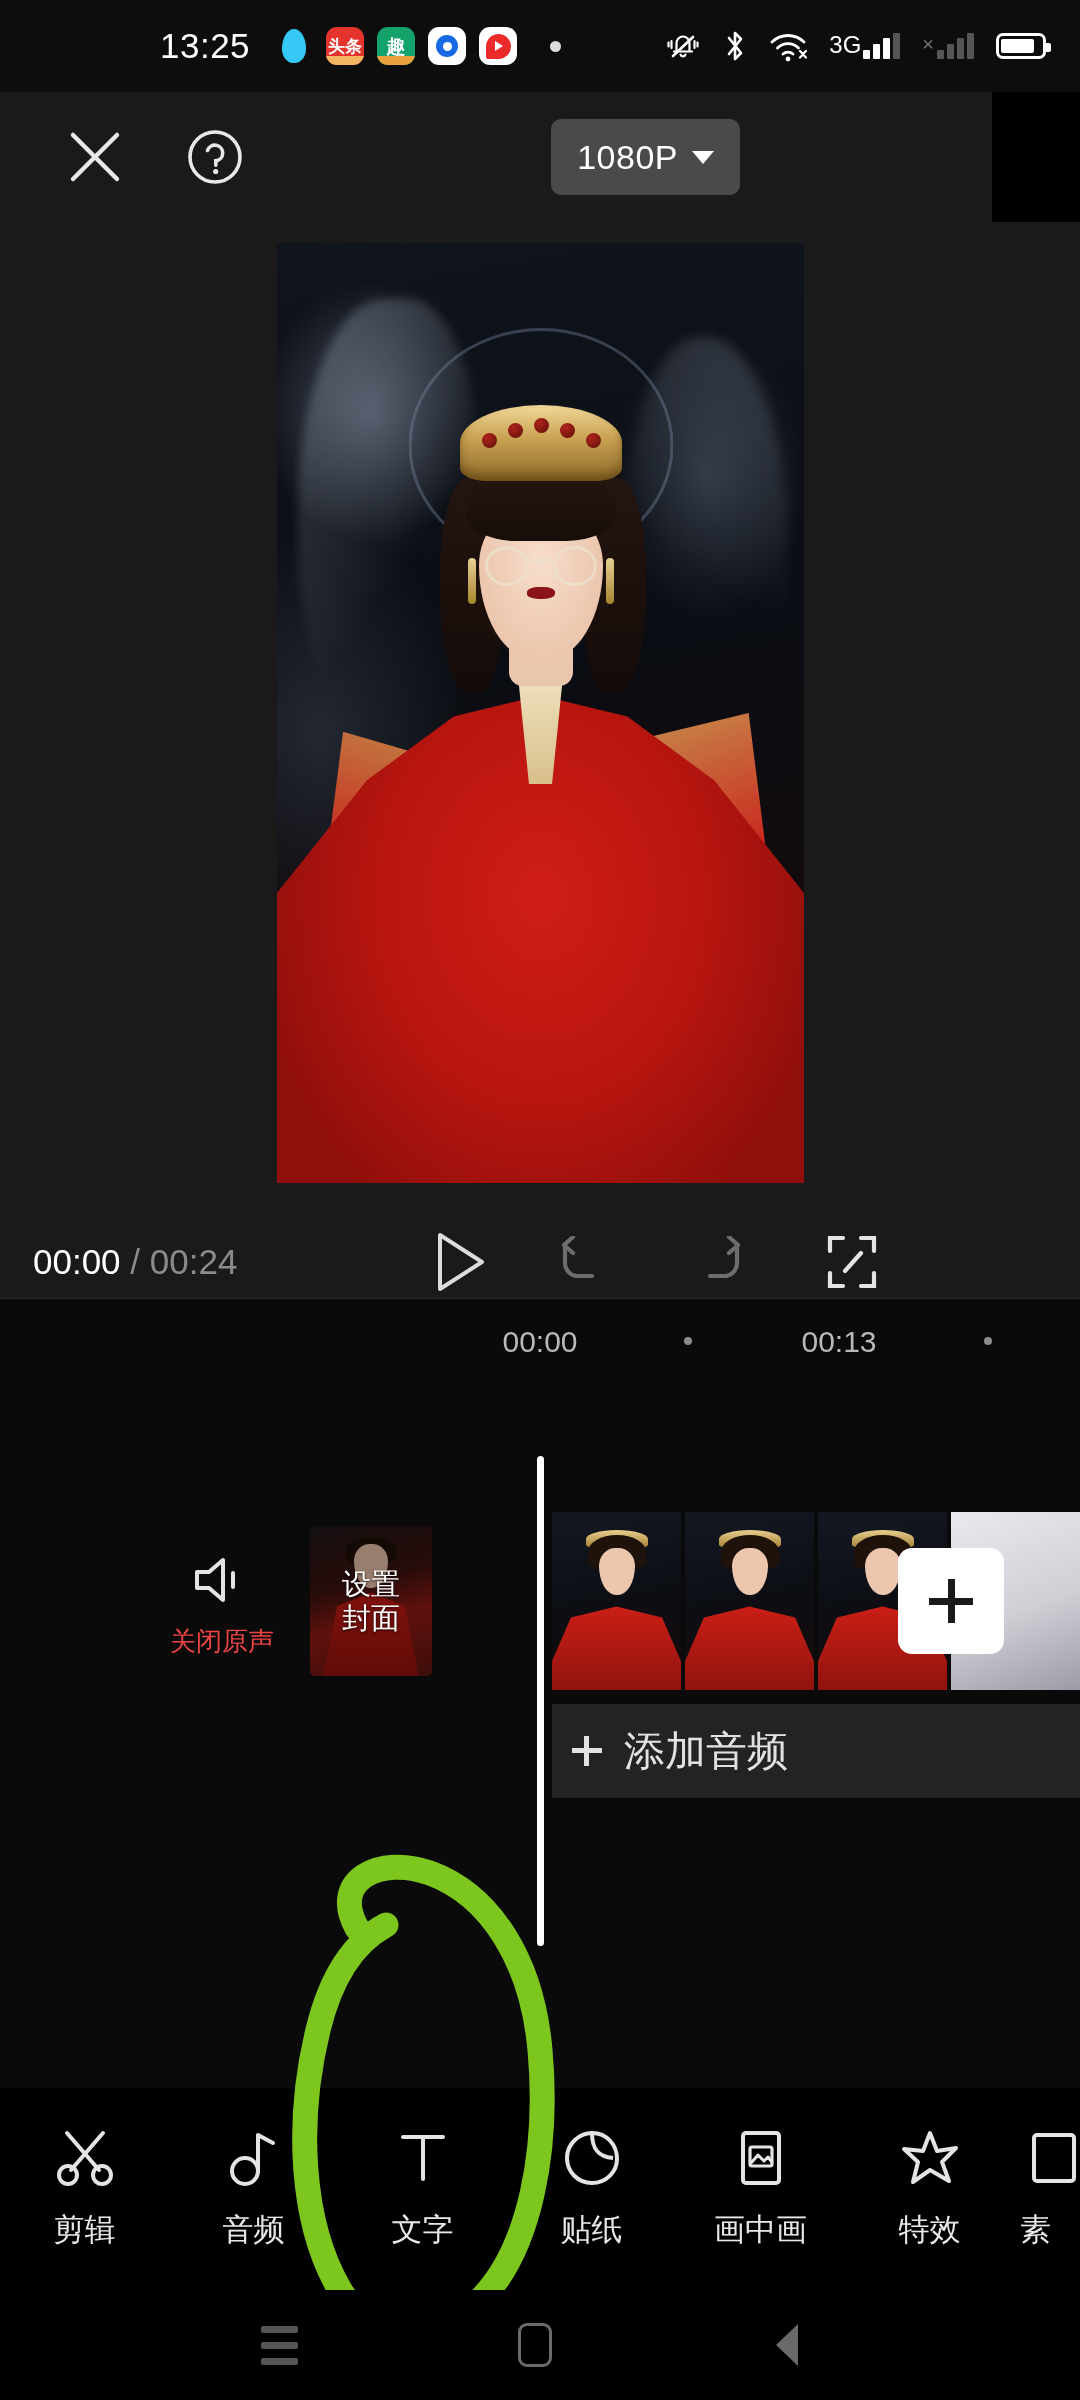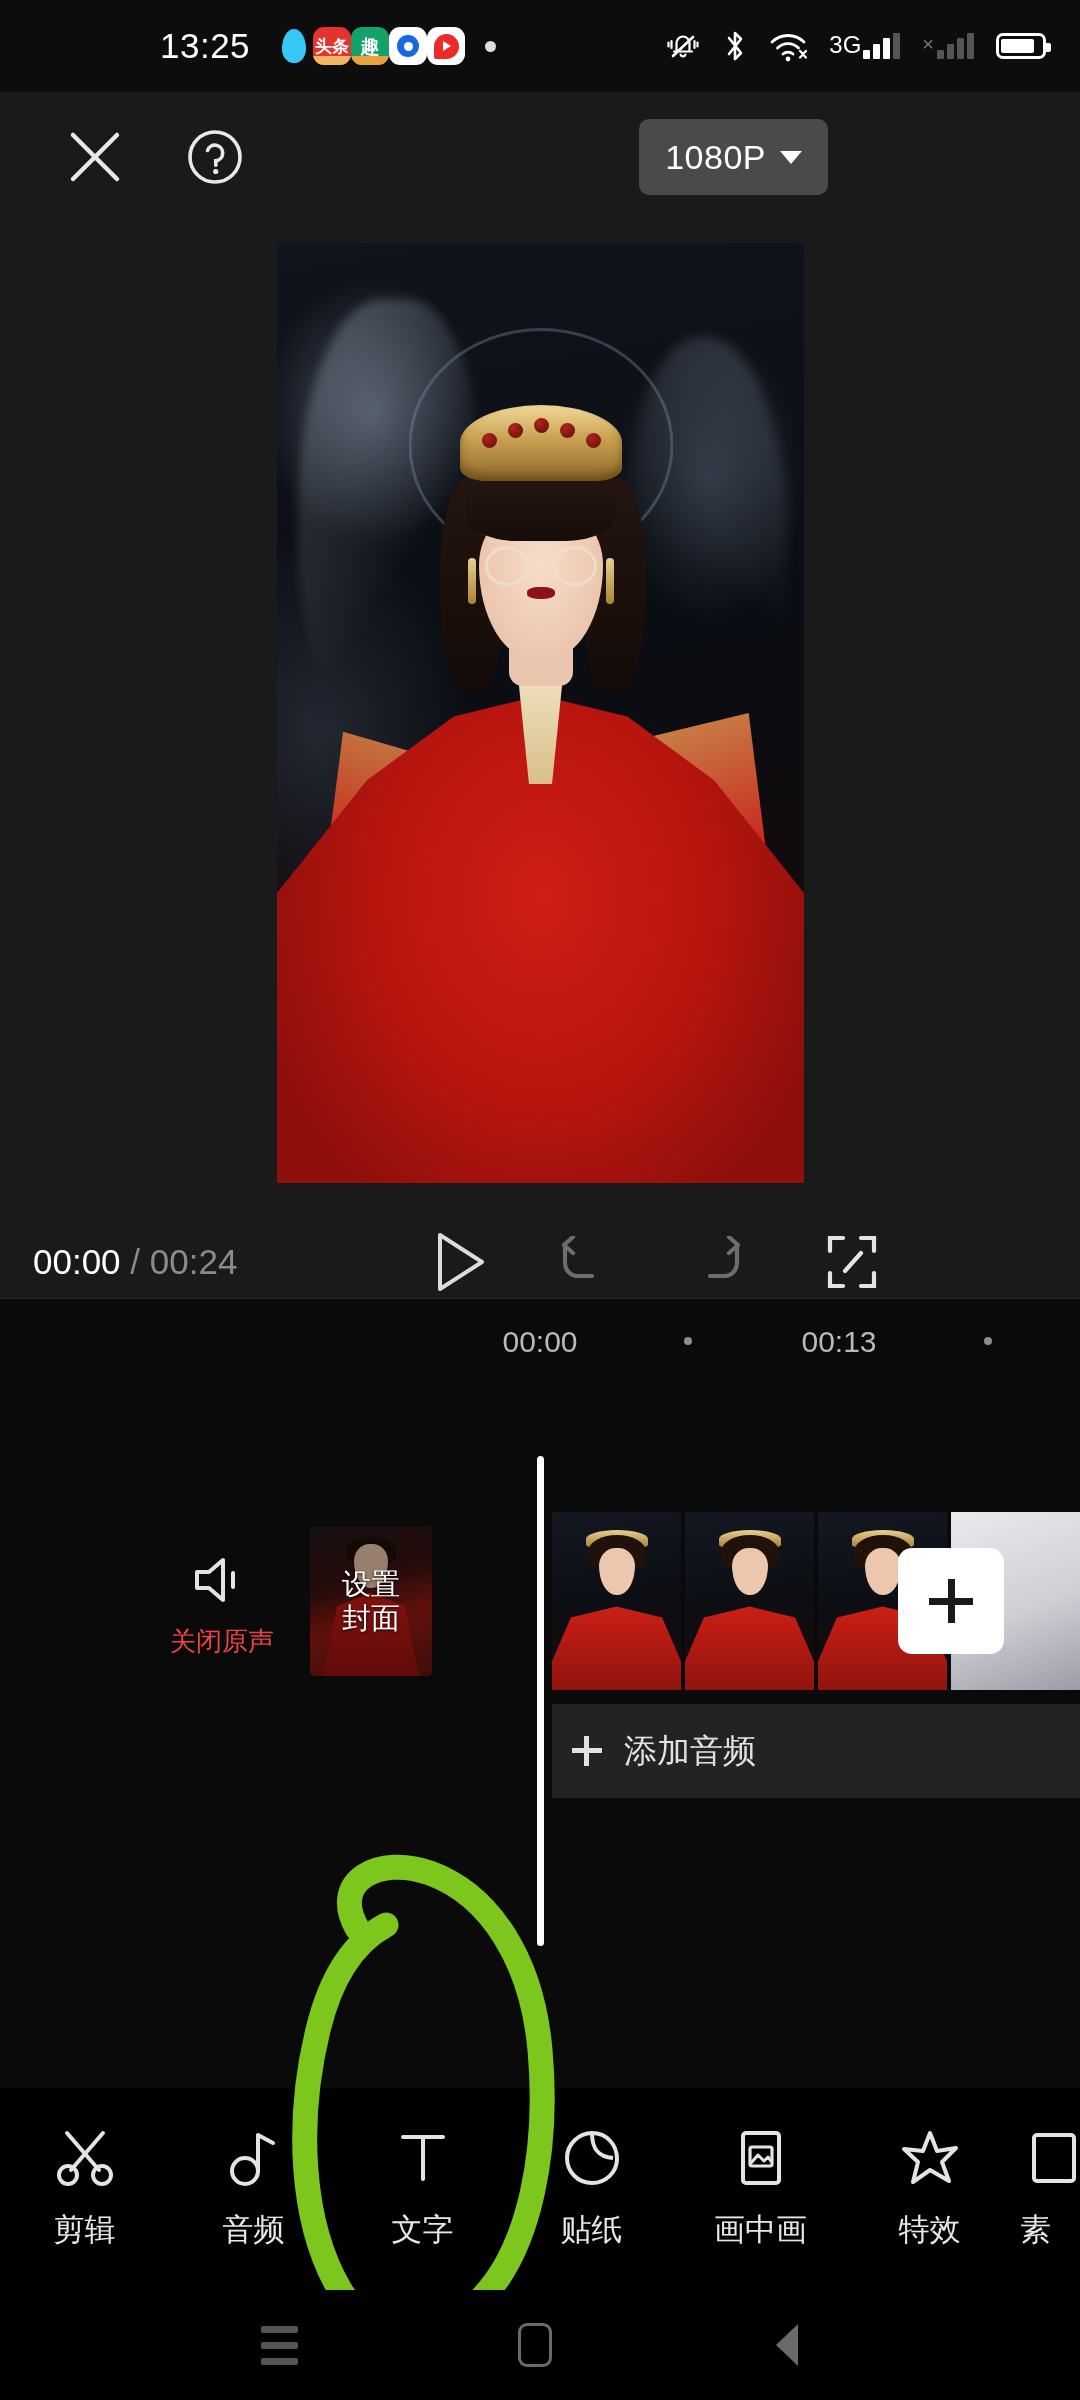--- a/index.html
+++ b/index.html
@@ -13,21 +13,21 @@
 
   
   .statusbar {
     position:absolute; left:0; top:0; width:1080px; height:92px;
     display:flex; align-items:center; background:#0d0d0d;
   }
   .sb-clock {
     color:#fff; font-size:35px; font-weight:400;
     margin-left:160px; letter-spacing:.5px;
   }
-  .sb-apps { display:flex; align-items:center; margin-left:25px; }
+  .sb-apps { display:flex; align-items:center; gap:13px; margin-left:25px; }
   .appicon { width:38px; height:38px; border-radius:11px; position:relative; overflow:hidden;
              display:flex; align-items:center; justify-content:center; }
   .ai-qq { background:transparent; }
   .ai-qq .peng {
     width:24px; height:34px; background:#36c8f5;
     border-radius:50% 50% 46% 46% / 58% 58% 42% 42%;
   }
   .ai-toutiao { background:#e4322c; }
   .ai-toutiao .tt { color:#fff; font-size:17px; font-weight:bold; line-height:1;
                     font-family:"DejaVu Sans", sans-serif; }
@@ -57,21 +57,21 @@
   .g3 { color:#fff; font-size:24px; margin-right:2px; align-self:flex-start; line-height:1;
         font-family:"Liberation Sans", sans-serif; }
   .xmark { color:#777; font-size:20px; margin-right:3px; align-self:flex-start; }
   .batt { width:50px; height:26px; border:3px solid #fff; border-radius:7px; position:relative;
           display:flex; align-items:center; }
   .batt::after { content:""; position:absolute; right:-8px; top:7px; width:5px; height:9px;
                  background:#fff; border-radius:0 2px 2px 0; }
   .batt i { display:block; height:14px; width:33px; background:#fff; border-radius:2px; margin-left:2px; }
 
   
-  .topbar { position:absolute; left:0; top:92px; width:1080px; height:130px; background:#1a1a1a; }
+  .topbar { position:absolute; left:0; top:92px; width:992px; height:130px; background:#1a1a1a; }
   .tb-close { position:absolute; left:68px; top:38px; width:54px; height:54px; cursor:pointer; }
   .tb-help  { position:absolute; left:185px; top:35px; width:60px; height:60px; cursor:pointer; }
   .res-btn {
     position:absolute; right:252px; top:27px;
     height:76px; padding:0 26px; background:#4a4a4a; border-radius:10px;
     display:flex; align-items:center; gap:14px; cursor:pointer;
   }
   .res-btn .lbl { color:#fff; font-size:34px; letter-spacing:.5px; }
   .caret { width:0;height:0; border-left:11px solid transparent; border-right:11px solid transparent;
            border-top:13px solid #fff; }
@@ -212,21 +212,21 @@
   .add-clip .pl::before, .add-clip .pl::after { content:""; position:absolute; background:#1a1a1a; }
   .add-clip .pl::before { left:0; top:19px; width:44px; height:7px; }
   .add-clip .pl::after  { top:0; left:19px; width:7px; height:44px; }
 
   .audio-track { position:absolute; left:552px; top:405px; width:528px; height:94px;
     background:#232323; display:flex; align-items:center; cursor:pointer; }
   .audio-track .pl2 { position:relative; width:30px; height:30px; margin-left:20px; }
   .audio-track .pl2::before,.audio-track .pl2::after { content:""; position:absolute; background:#e2e2e2; }
   .audio-track .pl2::before { left:0; top:12px; width:30px; height:5px; }
   .audio-track .pl2::after  { top:0; left:12px; width:5px; height:30px; }
-  .audio-track .lbl { color:#e2e2e2; font-size:33px; margin-left:22px; }
+  .audio-track .lbl { color:#e2e2e2; font-size:41px; margin-left:22px; }
 
   .playhead { position:absolute; left:537px; top:157px; width:7px; height:490px;
     background:#fff; border-radius:4px; cursor:pointer; }
 
   
   .bottombar { position:absolute; left:0; top:2088px; width:1080px; height:202px; background:#000; }
   .bb-scroll { position:absolute; left:0; top:0; display:flex; align-items:center; height:202px; }
   .bb-item { width:169px; flex:0 0 169px; display:flex; flex-direction:column;
              align-items:center; gap:20px; cursor:pointer; }
   .bb-item .lbl { color:#e8e8e8; font-size:31px; }

